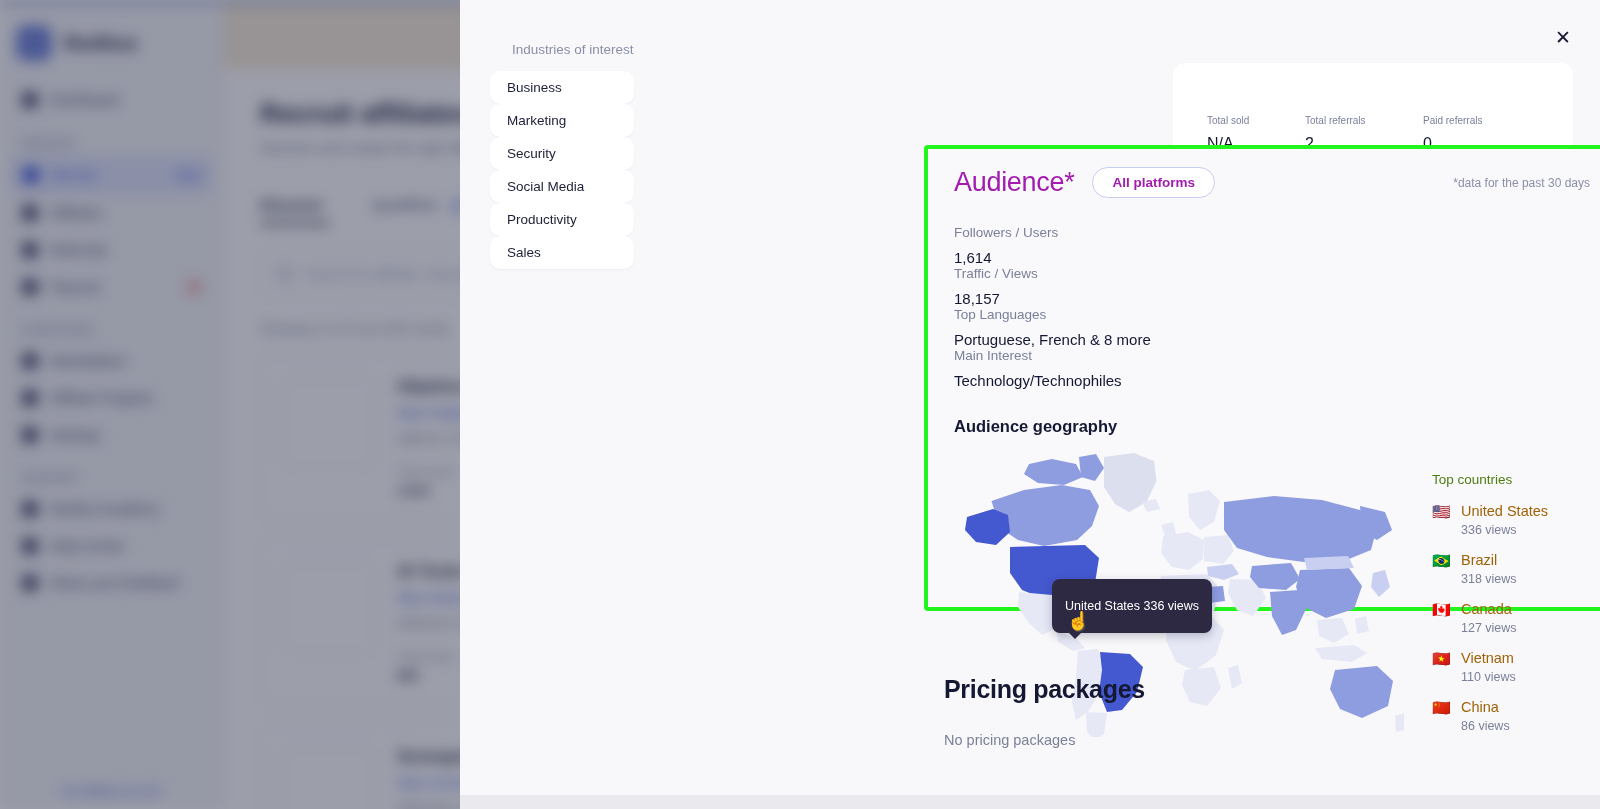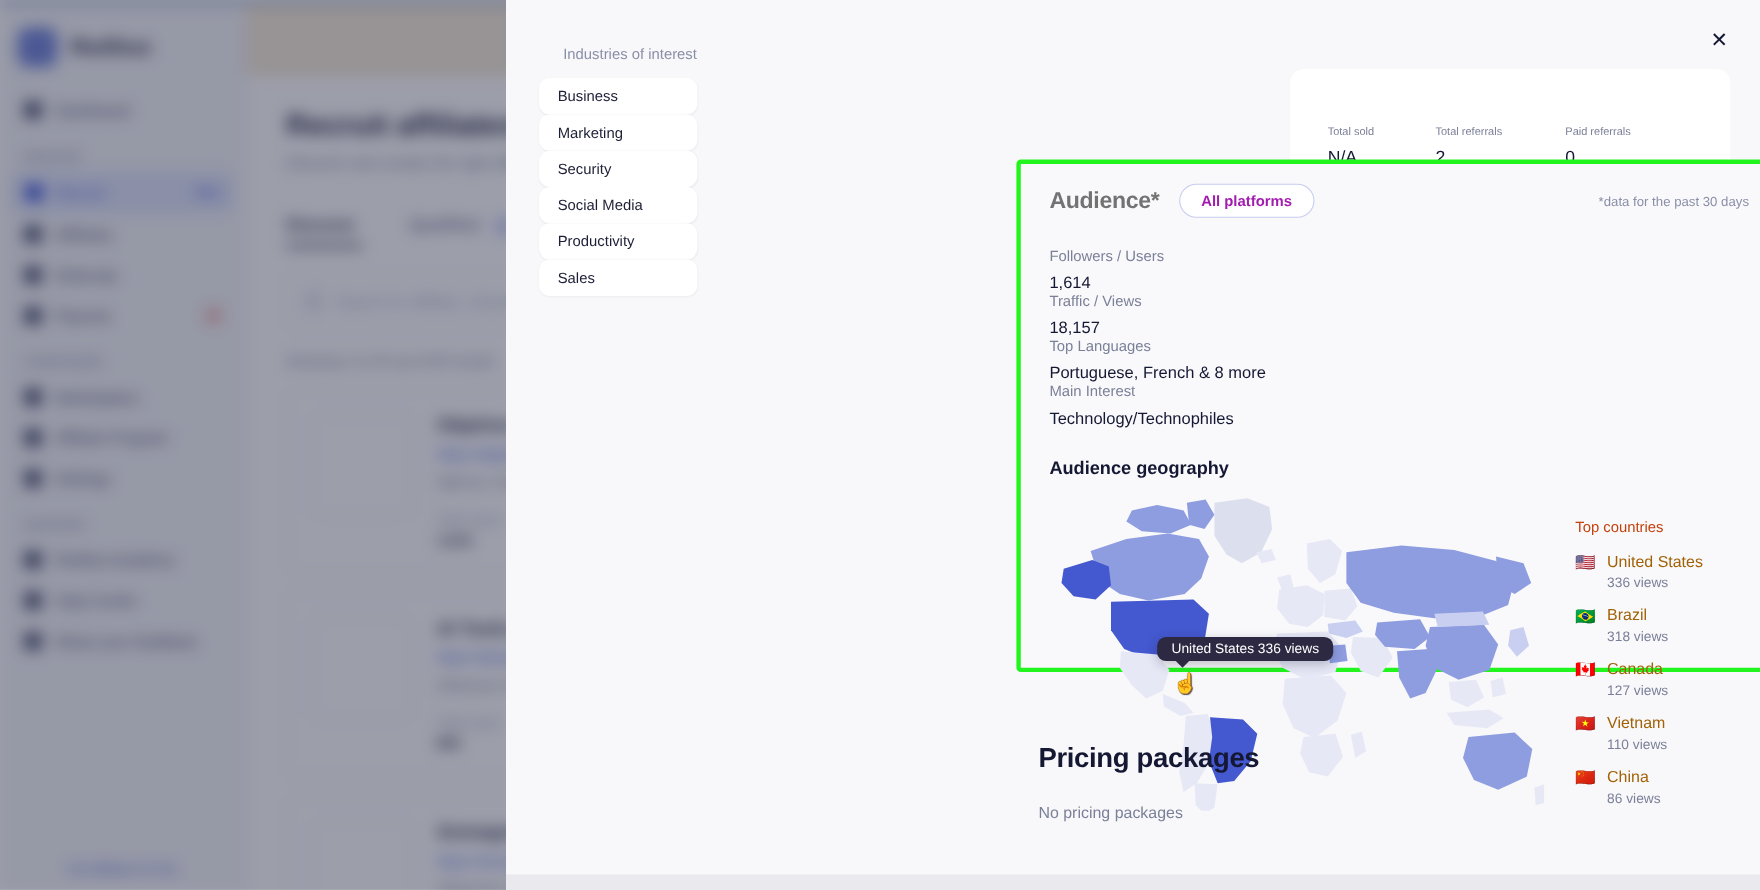--- a/index.html
+++ b/index.html
@@ -88,21 +88,21 @@
   }
   .audience-card {
     position:absolute; left:464px; top:145px; width:696px; height:466px;
     background:#f9f9fb;
     border:4px solid #22f51d;
     border-radius:4px;
   }
   .audience-inner { position:relative; width:100%; height:100%; padding:18px 26px; }
 
   .aud-head { display:flex; align-items:center; gap:18px; }
-  .aud-title { font-size:21px; font-weight:700; color:#737373; letter-spacing:-.3px; }
+  .aud-title { font-size:27px; font-weight:400; color:#a21caf; letter-spacing:-.3px; }
   .pill-platforms {
     border:1.5px solid #c7ccf0; border-radius:999px; background:#ffffff;
     padding:7px 19px; font-size:13.5px; font-weight:600; color:#a21caf; cursor:pointer;
   }
   .aud-note { margin-left:auto; font-size:12px; color:#8a8fa8; }
 
   .stats { display:flex; margin-top:27px;flex-direction:column; }
   .stat-lbl { font-size:13.5px; color:#7b8099; }
   .stat-val { font-size:15px; color:#141833; margin-top:9px; }
   .stat:nth-child(1){ width:135px; }
@@ -112,35 +112,35 @@
 
   .geo-title { font-size:16.5px; font-weight:700; color:#141833; margin-top:28px; }
 
   .geo-body { position:relative; margin-top:6px; display:flex; }
   .map-holder { position:relative; width:450px; height:295px; }
   .map-holder svg { position:absolute; left:0; top:0; width:450px; height:295px; }
 
   .tooltip {
     position:absolute; left:98px; top:137px;
     background:#2e2943; color:#ffffff; font-size:12.5px;
-    padding:4px 13px; border-radius:8px; white-space:nowrap;
+    padding:20px 13px; border-radius:8px; white-space:nowrap;
     box-shadow:0 3px 10px rgba(20,24,51,.25);
   }
   .tooltip:after {
     content:""; position:absolute; left:16px; bottom:-6px;
     border-left:7px solid transparent; border-right:7px solid transparent;
     border-top:7px solid #2e2943;
   }
   .cursor-hand {
     position:absolute; left:113px; top:168px; width:18px; height:22px;
     font-size:18px; color:#ffffff; text-shadow:0 0 1px #444, 1px 1px 1px #555;
   }
 
   .countries { margin-left:28px; padding-top:30px; }
-  .countries-title { font-size:13.5px; color:#c2410c; margin-bottom:16px; }
+  .countries-title { font-size:13.5px; color:#4d7c0f; margin-bottom:16px; }
   .country-row { margin-bottom:15px; }
   .country-line { display:flex; align-items:center; gap:9px; }
   .flag { font-size:15px; line-height:1; width:20px; }
   .country-name { font-size:14.5px; color:#a16207; }
   .country-views { font-size:12.5px; color:#7b8099; margin-top:4px; margin-left:29px; }
 
   
   .right-card {
     position:absolute; left:713px; top:63px; width:400px; min-height:520px;
     background:#ffffff; border-radius:12px; padding:30px 28px 30px 34px;

